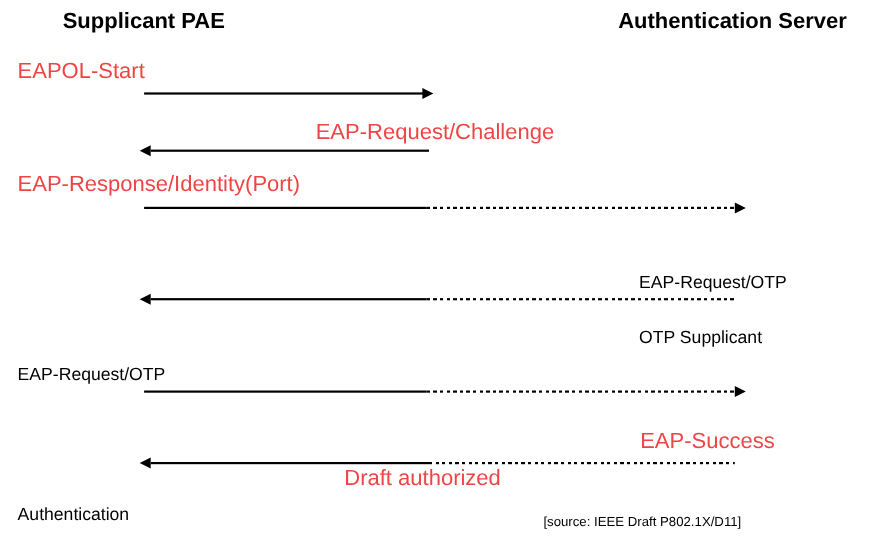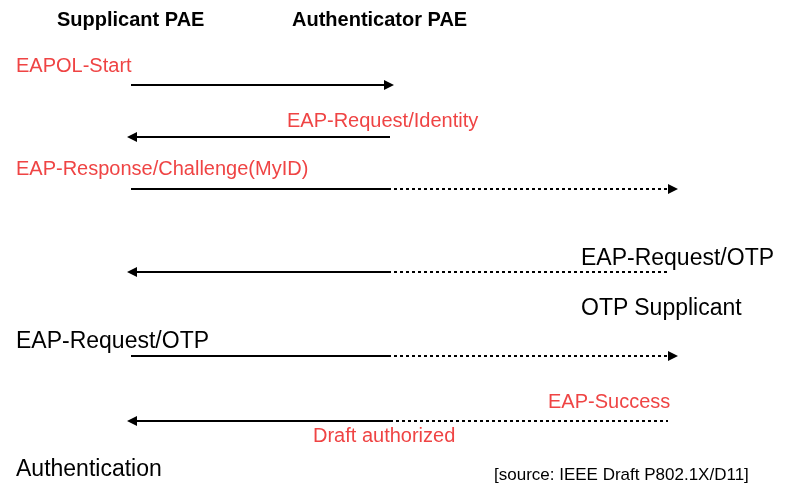--- a/index.html
+++ b/index.html
@@ -18,21 +18,21 @@
   }
   .lbl {
     position: absolute;
     font-size: 20px;
     line-height: 24px;
     color: #ef4444;
     white-space: nowrap;
   }
   .lbl2 {
     position: absolute;
-    font-size: 23px;
+    font-size: 16px;
     line-height: 25px;
     color: #000000;
     white-space: pre-line;
   }
   .hdr {
     position: absolute;
     top: 7px;
     font-size: 20px;
     line-height: 24px;
     font-weight: bold;
@@ -58,47 +58,47 @@
   }
   .ah-l {
     position: absolute;
     width: 0; height: 0;
     border-top: 5px solid transparent;
     border-bottom: 5px solid transparent;
     border-right: 10px solid #000000;
   }
   .src {
     position: absolute;
-    font-size: 17px;
+    font-size: 12px;
     line-height: 21px;
     color: #000000;
     white-space: nowrap;
   }
 </style>
 </head>
 <body>
 
 <div class="diagram">
 
   <span class="hdr" style="left:57px;">Supplicant PAE</span>
-  <span class="hdr" style="left:292px;">Authenticator PAE</span>
+  <span class="hdr" style="left:562px;">Authentication Server</span>
 
   <span class="lbl" style="left:16px; top:53px;">EAPOL-Start</span>
   <div>
     <div class="solid" style="left:131px; top:84px; width:254px;"></div>
     <div class="ah-r" style="left:384px; top:80px;"></div>
   </div>
 
-  <span class="lbl" style="left:287px; top:108px;">EAP-Request/Identity</span>
+  <span class="lbl" style="left:287px; top:108px;">EAP-Request/Challenge</span>
   <div>
     <div class="ah-l" style="left:127px; top:132px;"></div>
     <div class="solid" style="left:137px; top:136px; width:253px;"></div>
   </div>
 
-  <span class="lbl" style="left:16px; top:156px;">EAP-Response/Challenge(MyID)</span>
+  <span class="lbl" style="left:16px; top:156px;">EAP-Response/Identity(Port)</span>
   <div>
     <div class="solid" style="left:131px; top:188px; width:257px;"></div>
     <div class="dotted" style="left:388px; top:188px; width:280px;"></div>
     <div class="ah-r" style="left:668px; top:184px;"></div>
   </div>
 
   <div class="lbl2" style="left:581px; top:220px;">
     <div>EAP-Request/OTP</div>
     <div>OTP Supplicant</div>
   </div>
@@ -110,21 +110,21 @@
 
   <div class="lbl2" style="left:16px; top:303px;">
     <div>EAP-Request/OTP</div>
   </div>
   <div>
     <div class="solid" style="left:131px; top:355px; width:257px;"></div>
     <div class="dotted" style="left:388px; top:355px; width:280px;"></div>
     <div class="ah-r" style="left:668px; top:351px;"></div>
   </div>
 
-  <span class="lbl" style="left:548px; top:389px;">EAP-Success</span>
+  <span class="lbl" style="left:582px; top:389px;">EAP-Success</span>
   <div>
     <div class="ah-l" style="left:127px; top:416px;"></div>
     <div class="solid" style="left:137px; top:420px; width:253px;"></div>
     <div class="dotted" style="left:390px; top:420px; width:278px;"></div>
   </div>
   <span class="lbl" style="left:313px; top:423px;">Draft authorized</span>
 
   <div class="lbl2" style="left:16px; top:431px;">
     <div>Authentication</div>
     

